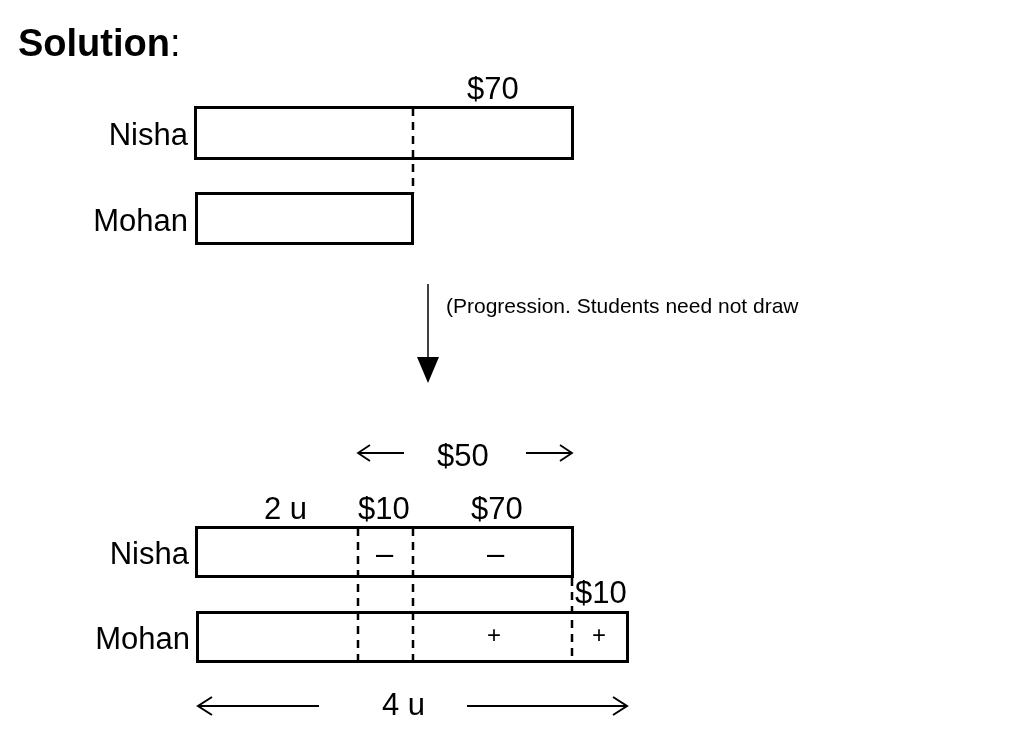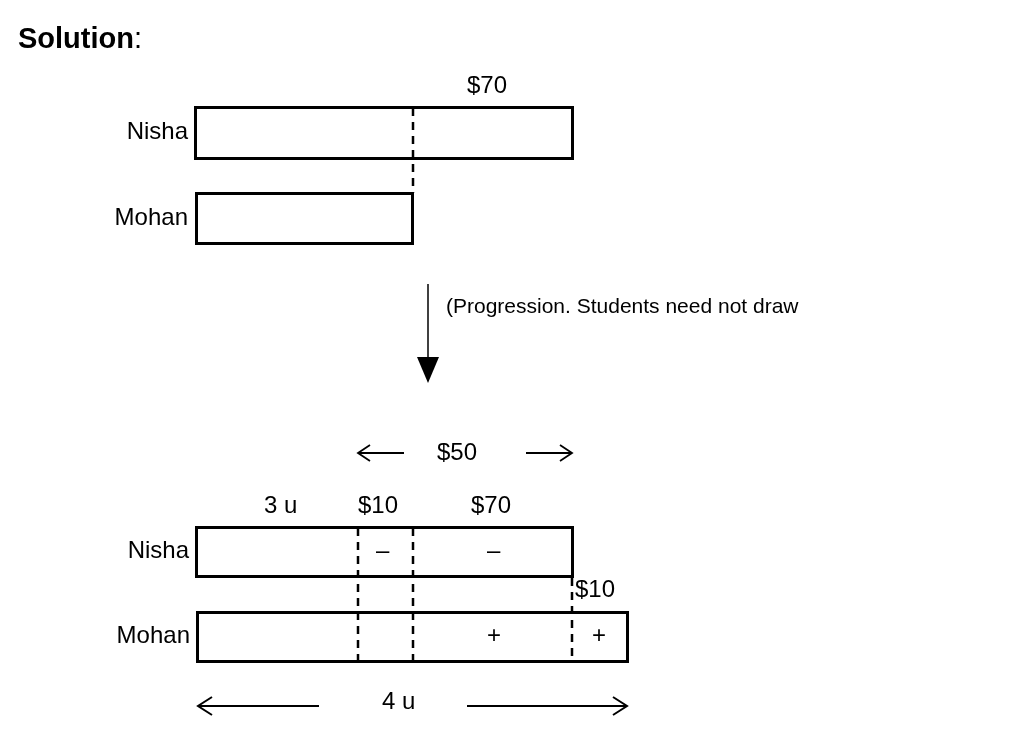--- a/index.html
+++ b/index.html
@@ -1,21 +1,21 @@
 <!DOCTYPE html>
 <html><head>
   <meta charset="utf-8">
   <style>
     html, body { margin: 0; padding: 0; background: #ffffff; }
     body { width: 1024px; height: 751px; position: relative; overflow: hidden;
            font-family: "Liberation Sans", sans-serif; color: #000; }
     .abs { position: absolute; white-space: nowrap; }
-    .title { left: 18px; top: 22px; font-size: 29px; }
+    .title { left: 18px; top: 22px; font-size: 38px; }
     .title b { font-weight: bold; }
-    .lbl { font-size: 24px; line-height: 1; }
+    .lbl { font-size: 31px; line-height: 1; }
     .note { font-size: 21px; line-height: 34px; }
     svg { position: absolute; left: 0; top: 0; }
   </style>
 </head>
 <body>
 
 <div class="abs title"><b>Solution</b><span>:</span></div>
 
 <svg width="1024" height="751">
 
@@ -53,21 +53,21 @@
 
 <div class="abs lbl" style="left:467px; top:73px;">$70</div>
 <div class="abs lbl" style="right:836px; top:119px;">Nisha</div>
 <div class="abs lbl" style="right:836px; top:205px;">Mohan</div>
 
 <div class="abs note" style="left:446px; top:289px;">
   <div>(Progression. Students need not draw</div>
 </div>
 
 <div class="abs lbl" style="left:437px; top:440px;">$50</div>
-<div class="abs lbl" style="left:264px; top:493px;">3 u</div>
+<div class="abs lbl" style="left:264px; top:493px;">2 u</div>
 <div class="abs lbl" style="left:358px; top:493px;">$10</div>
 <div class="abs lbl" style="left:471px; top:493px;">$70</div>
 <div class="abs lbl" style="right:835px; top:538px;">Nisha</div>
 <div class="abs lbl" style="left:376px; top:538px;">–</div>
 <div class="abs lbl" style="left:487px; top:538px;">–</div>
 <div class="abs lbl" style="left:575px; top:577px;">$10</div>
 <div class="abs lbl" style="right:834px; top:623px;">Mohan</div>
 <div class="abs lbl" style="left:487px; top:623px; font-size:24px;">+</div>
 <div class="abs lbl" style="left:592px; top:623px; font-size:24px;">+</div>
 <div class="abs lbl" style="left:382px; top:689px;">4 u</div>

